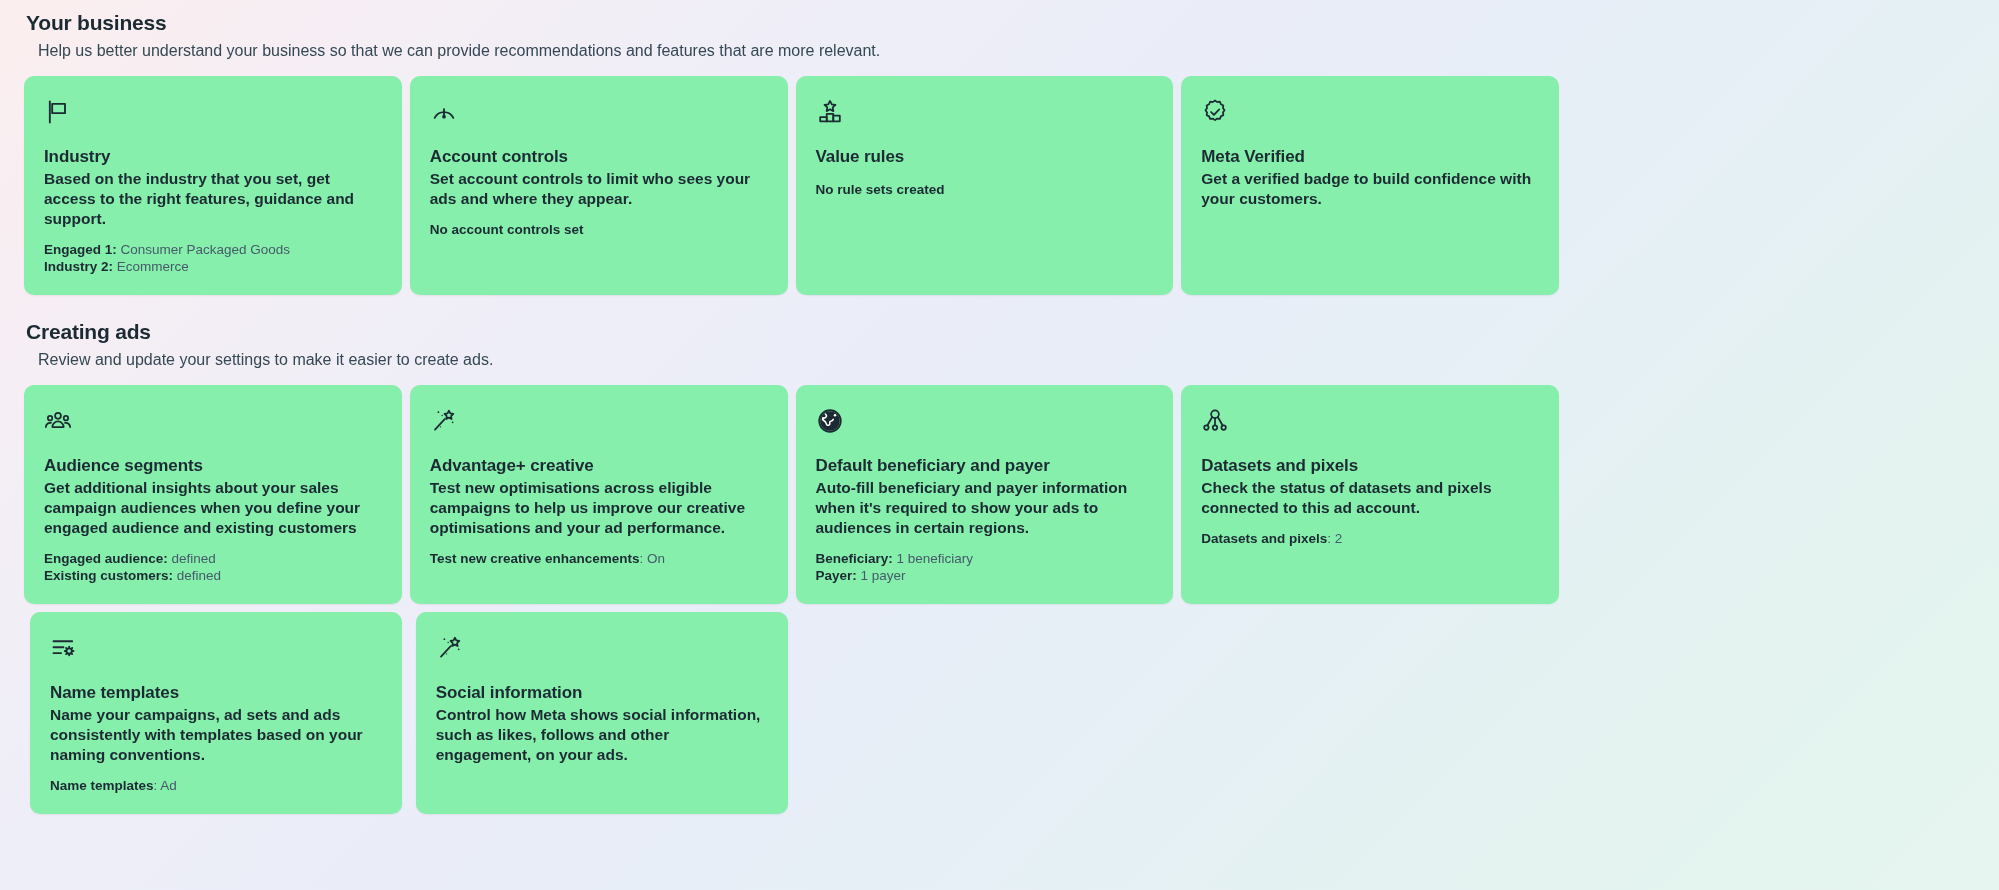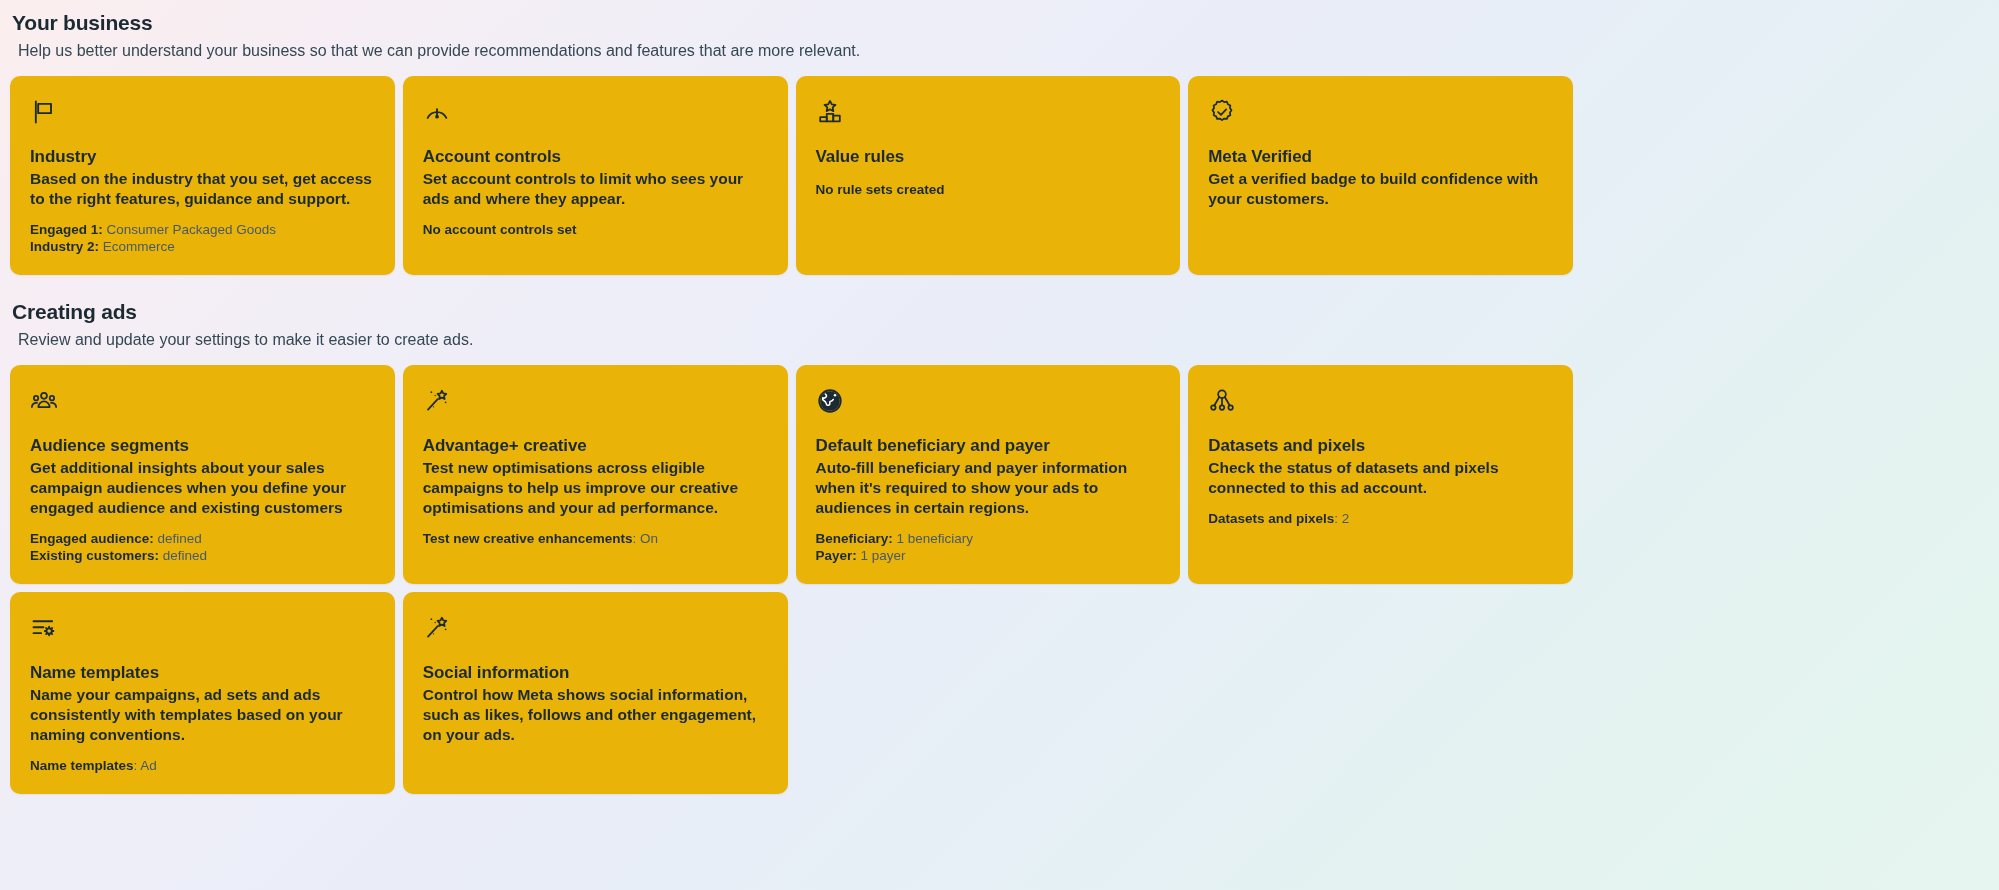--- a/index.html
+++ b/index.html
@@ -19,63 +19,63 @@
         #e9edf8 48%,
         #e6f0f6 64%,
         #e4f2f1 78%,
         #e4f4ef 90%,
         #e6f5ef 100%);
     color: #1c2b33;
     -webkit-font-smoothing: antialiased;
   }
 
   .page {
-    padding: 0 10px;
+    padding: 0 24px;
     box-sizing: border-box;
     width: 1583px;
   }
 
   .section-head {
     padding: 10px 2px 0 2px;
   }
   .section-title {
     font-size: 21px;
     font-weight: 700;
     letter-spacing: -0.2px;
     line-height: 26px;
     color: #1c2b33;
     margin: 0;
   }
   .section-sub {
     font-size: 16px;
     line-height: 22px;
     color: #344854;
-    margin: 4px 0 0 6px;
+    margin: 4px 0 0 12px;
     font-weight: 400;
   }
 
   .grid {
     display: grid;
     grid-template-columns: repeat(4, 1fr);
     gap: 8px;
     margin-top: 14px;
   }
 
   .card {
-    background: #eab308;
+    background: #86efac;
     border-radius: 10px;
     padding: 22px 20px 20px 20px;
     box-sizing: border-box;
     box-shadow: 0 1px 2px rgba(0,0,0,0.06);
     min-height: 186px;
     display: flex;
     flex-direction: column;
   }
   .card.tall { min-height: 212px; }
-  .card.short { min-height: 176px; }
+  .card.short { min-height: 176px; margin-left: 6px; }
 
   .card-icon {
     height: 28px;
     width: 28px;
     margin-bottom: 20px;
     color: #1c2b33;
     display: block;
   }
   .card-icon svg { display:block; }
 

